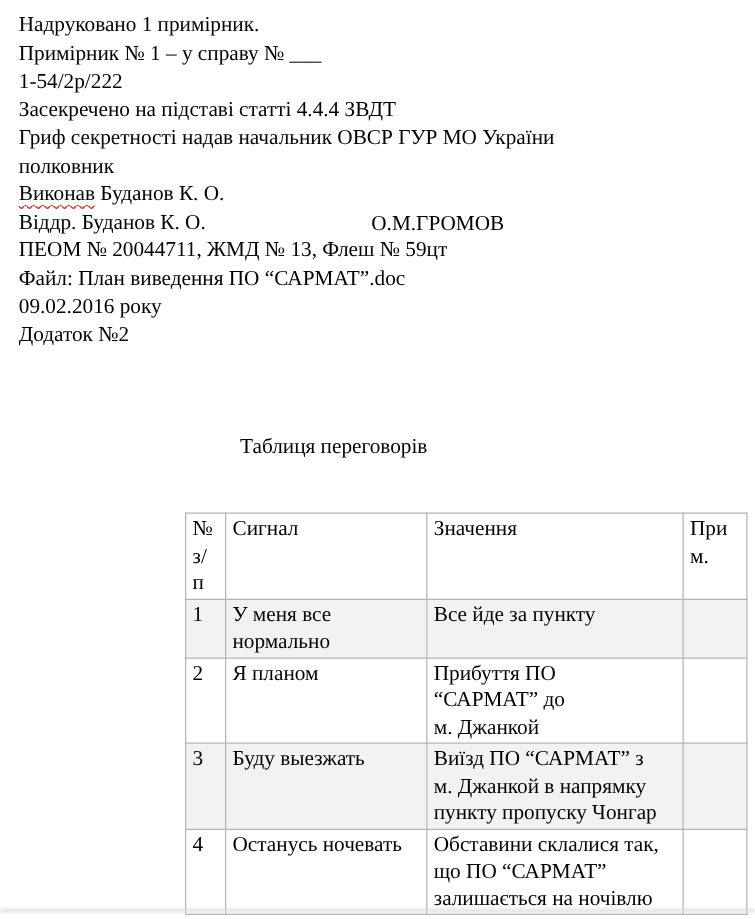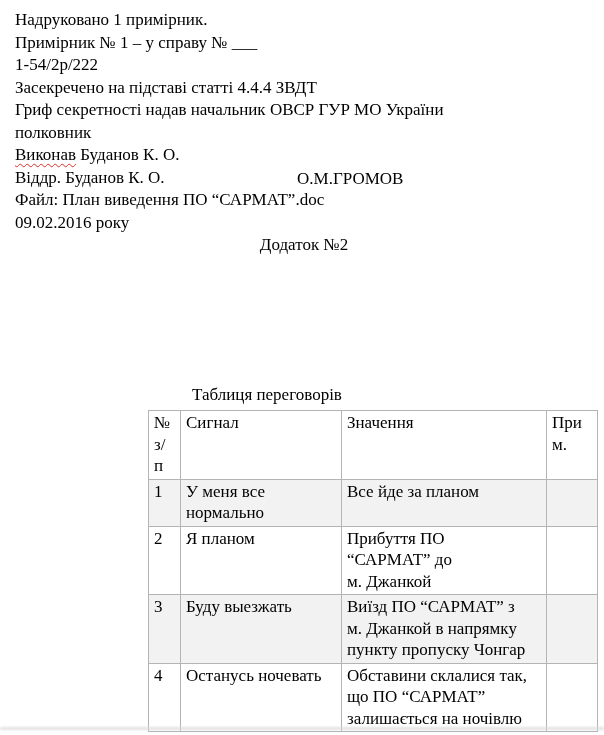--- a/index.html
+++ b/index.html
@@ -13,22 +13,22 @@
   .doc-line { min-height:22.5px; }
   .sig-line { position:relative; }
   .sig-name { position:absolute; left:282px; top:0;margin-top:46px; }
   .misspell {
     text-decoration-line:underline;
     text-decoration-style:wavy;
     text-decoration-color:#d93025;
     text-decoration-thickness:1px;
     text-underline-offset:3px;
   }
-  .annex { text-align:center; }
-  .table-title { position:absolute; left:192px; top:384px; line-height:22.5px;font-family:Liberation Serif, serif; }
+  .annex { text-align:left; }
+  .table-title { position:absolute; left:192px; top:346px; line-height:22.5px;font-family:Liberation Serif, serif; }
   table.talk {
     position:absolute; left:148px; top:410px;
     border-collapse:collapse; table-layout:fixed; width:449px;
     font-size:17px; line-height:21.5px; color:#000000;
   }
   table.talk th, table.talk td {
     border:1px solid #b4b4b4; vertical-align:top;
     padding:1px 6px 2px 5px; font-weight:normal;
     white-space:pre-line; text-align:left; overflow:hidden;
   }
@@ -52,20 +52,21 @@
     <div class="doc-line">Засекречено на підставі статті 4.4.4 ЗВДТ</div>
     <div class="doc-line">Гриф секретності надав начальник ОВСР ГУР МО України</div>
     <div class="doc-line sig-line">
       <span>полковник</span>
       <span class="sig-name">О.М.ГРОМОВ</span>
     </div>
     <div class="doc-line">
       <span class="misspell">Виконав</span><span> Буданов К. О.</span>
     </div>
     <div class="doc-line">Віддр. Буданов К. О.</div>
+    <div class="doc-line">ПЕОМ № 20044711, ЖМД № 13, Флеш № 59цт</div>
     <div class="doc-line">Файл: План виведення ПО “САРМАТ”.doc</div>
     <div class="doc-line">09.02.2016 року</div>
     <div class="doc-line annex">Додаток №2</div>
   </div>
 
   <div class="table-title">Таблиця переговорів</div>
 
   <table class="talk">
     <colgroup>
       <col style="width:32px">
@@ -80,21 +81,21 @@
 п</th>
         <th class="h-signal">Сигнал</th>
         <th class="h-meaning">Значення</th>
         <th class="h-note">При
 м.</th>
       </tr>
       <tr class="stripe">
         <td class="cell-num">1</td>
         <td class="cell-signal">У меня все
 нормально</td>
-        <td class="cell-meaning">Все йде за планом</td>
+        <td class="cell-meaning">Все йде за пункту</td>
         <td class="cell-note"></td>
       </tr>
       <tr>
         <td class="cell-num">2</td>
         <td class="cell-signal">Я планом</td>
         <td class="cell-meaning">Прибуття ПО
 “САРМАТ” до
 м. Джанкой</td>
         <td class="cell-note"></td>
       </tr>

